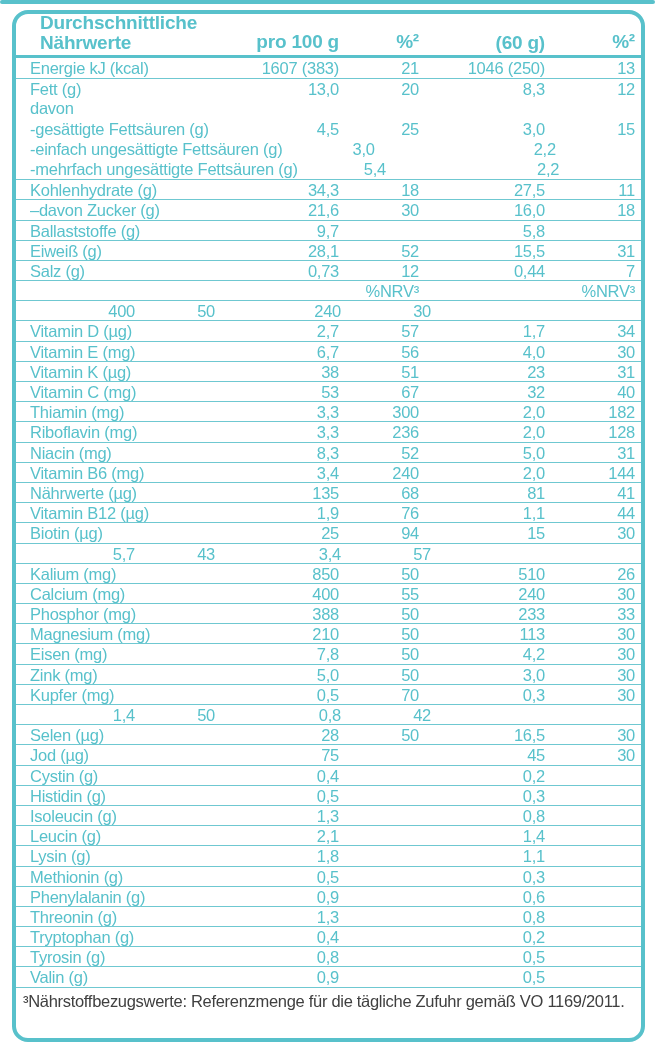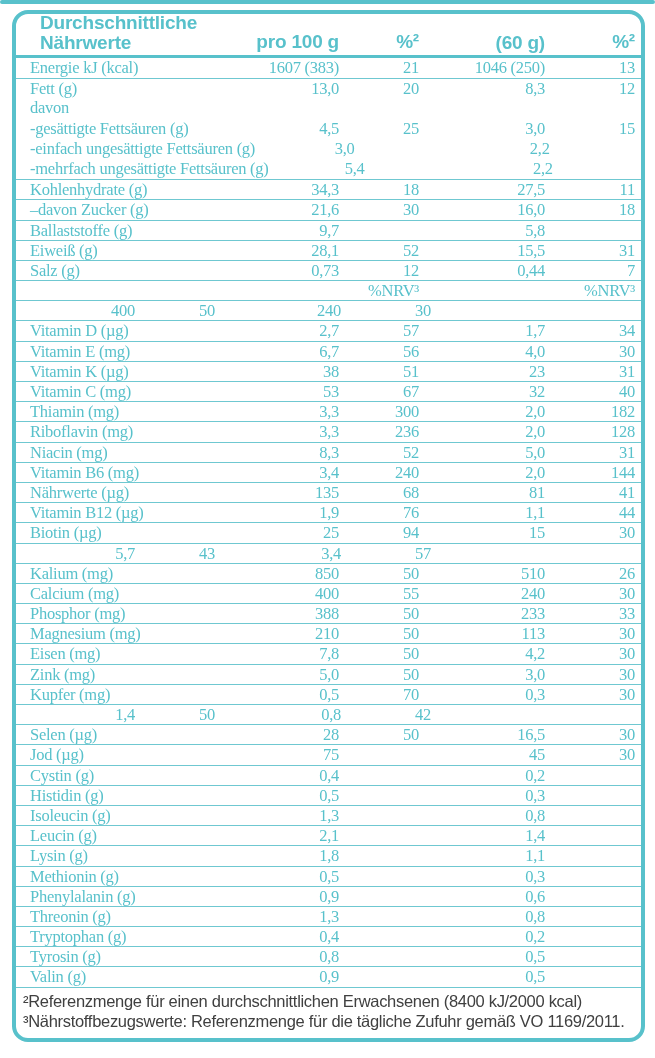--- a/index.html
+++ b/index.html
@@ -29,21 +29,21 @@
   }
   .hdr .lbl { flex:1; line-height:20px; }
   .hdr .two-line span { display:block; line-height:20px;margin-top:20px; }
 
   .cell { text-align:right; white-space:nowrap; }
   .c1 { width:105px; }
   .c2 { width:80px; }
   .c3 { width:126px; }
   .c4 { width:90px; }
 
-  .rows { flex:none;font-family:Liberation Serif, serif; }
+  .rows { flex:none; }
   .row {
     display:flex; height:20.2px; line-height:20.2px;
     padding:0 6px 0 14px;
     color:#58c1cb; font-size:16.5px; letter-spacing:-0.25px;
   }
   .row.line { border-top:1.5px solid #6fc8d1; }
   .row .lbl { flex:1; white-space:nowrap; overflow:visible; }
 
   .foot {
     flex:1;
@@ -391,18 +391,17 @@
         <div class="row line">
           <span class="lbl">Valin (g)</span>
           <span class="cell c1">0,9</span>
           <span class="cell c2"></span>
           <span class="cell c3">0,5</span>
           <span class="cell c4"></span>
         </div>
       </div>
 
     <div class="foot">
-      <div>²Referenzmenge für einen durchschnittlichen Erwachsenen (8400 kJ/2000 kcal)</div>
       <div>³Nährstoffbezugswerte: Referenzmenge für die tägliche Zufuhr gemäß VO 1169/2011.</div>
     </div>
 
   </div>
 </div>
 
 </body></html>

